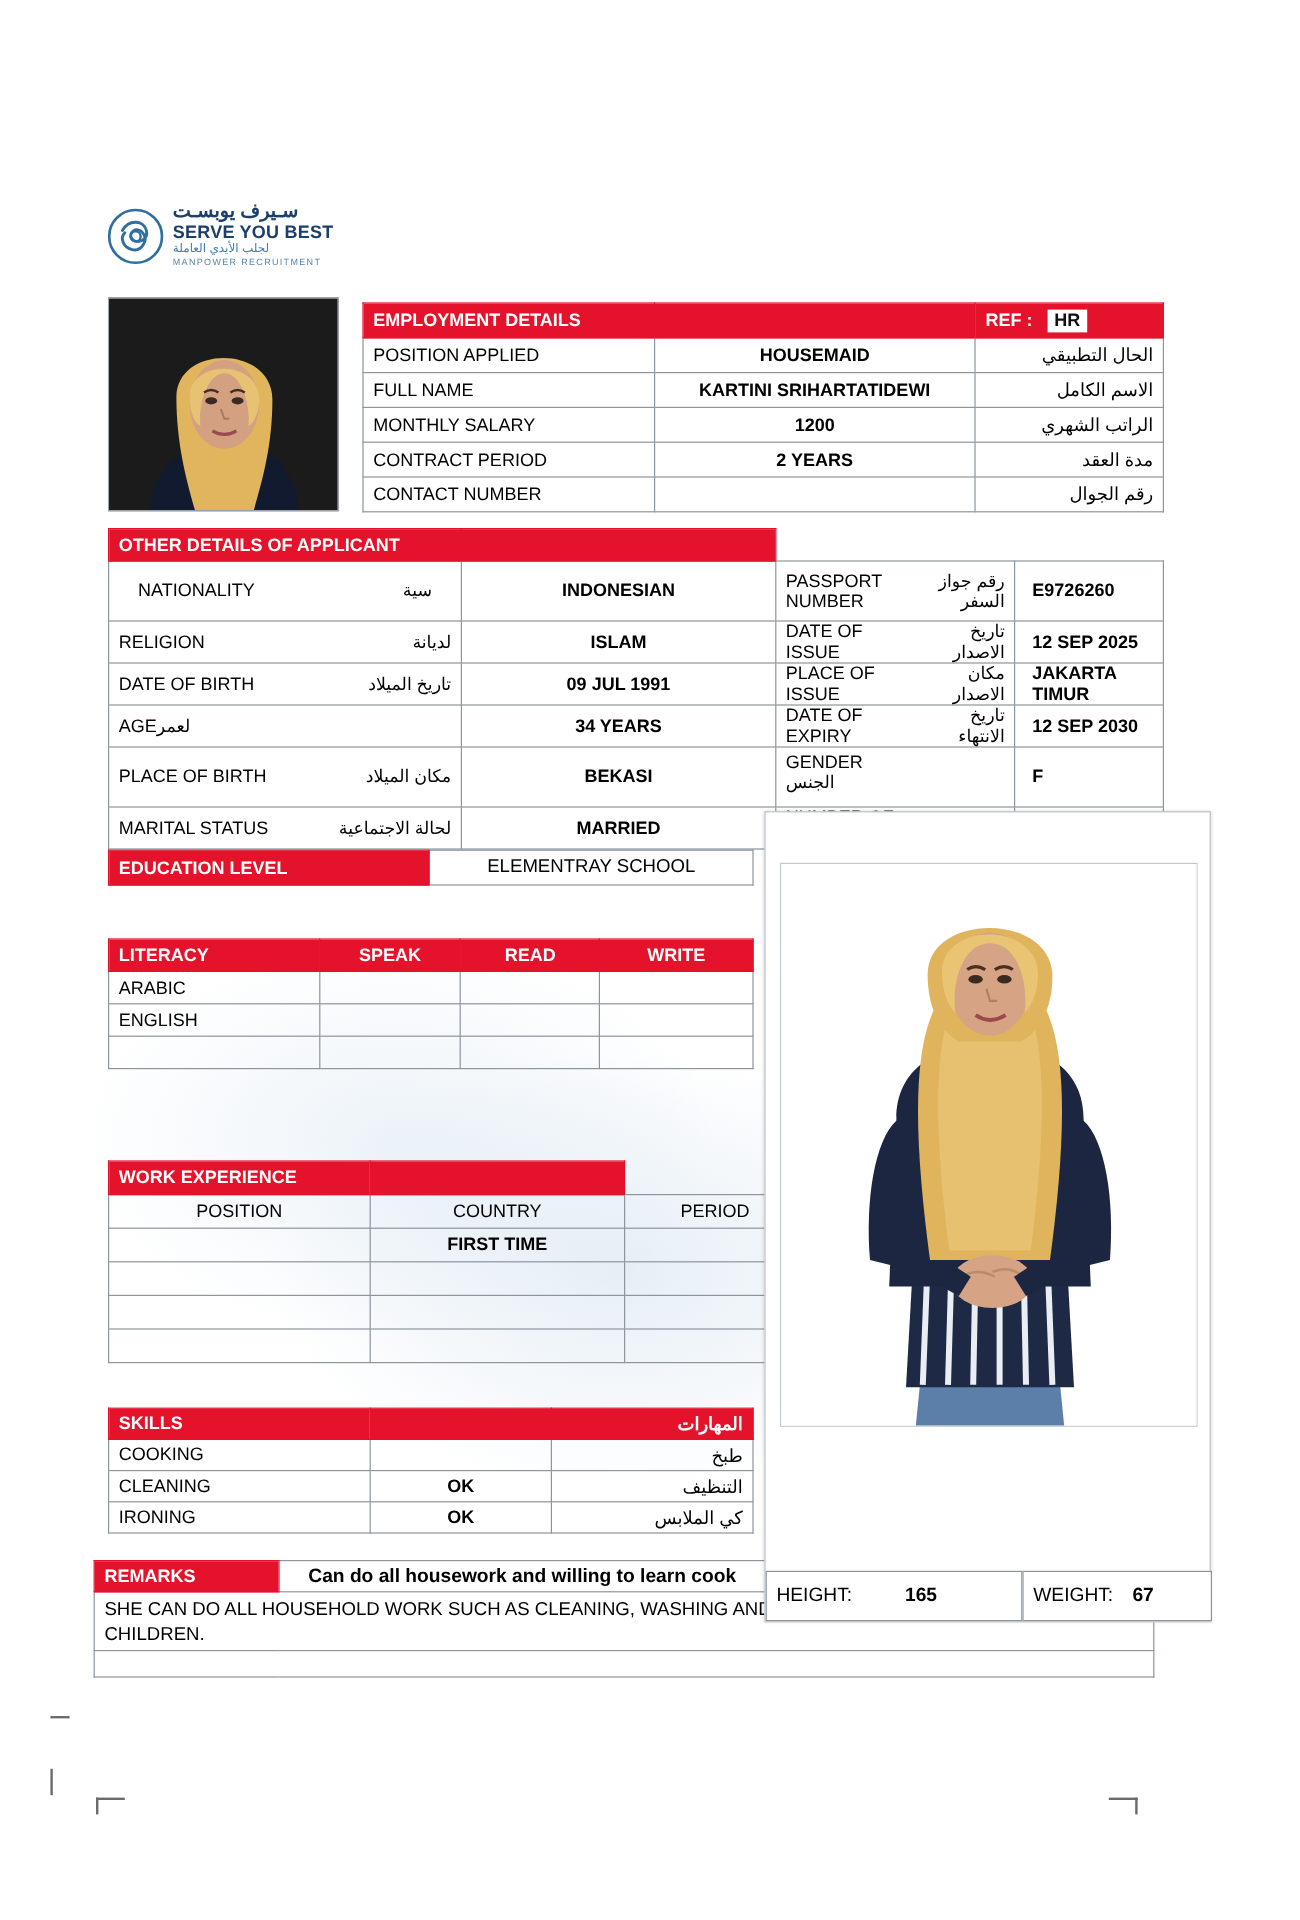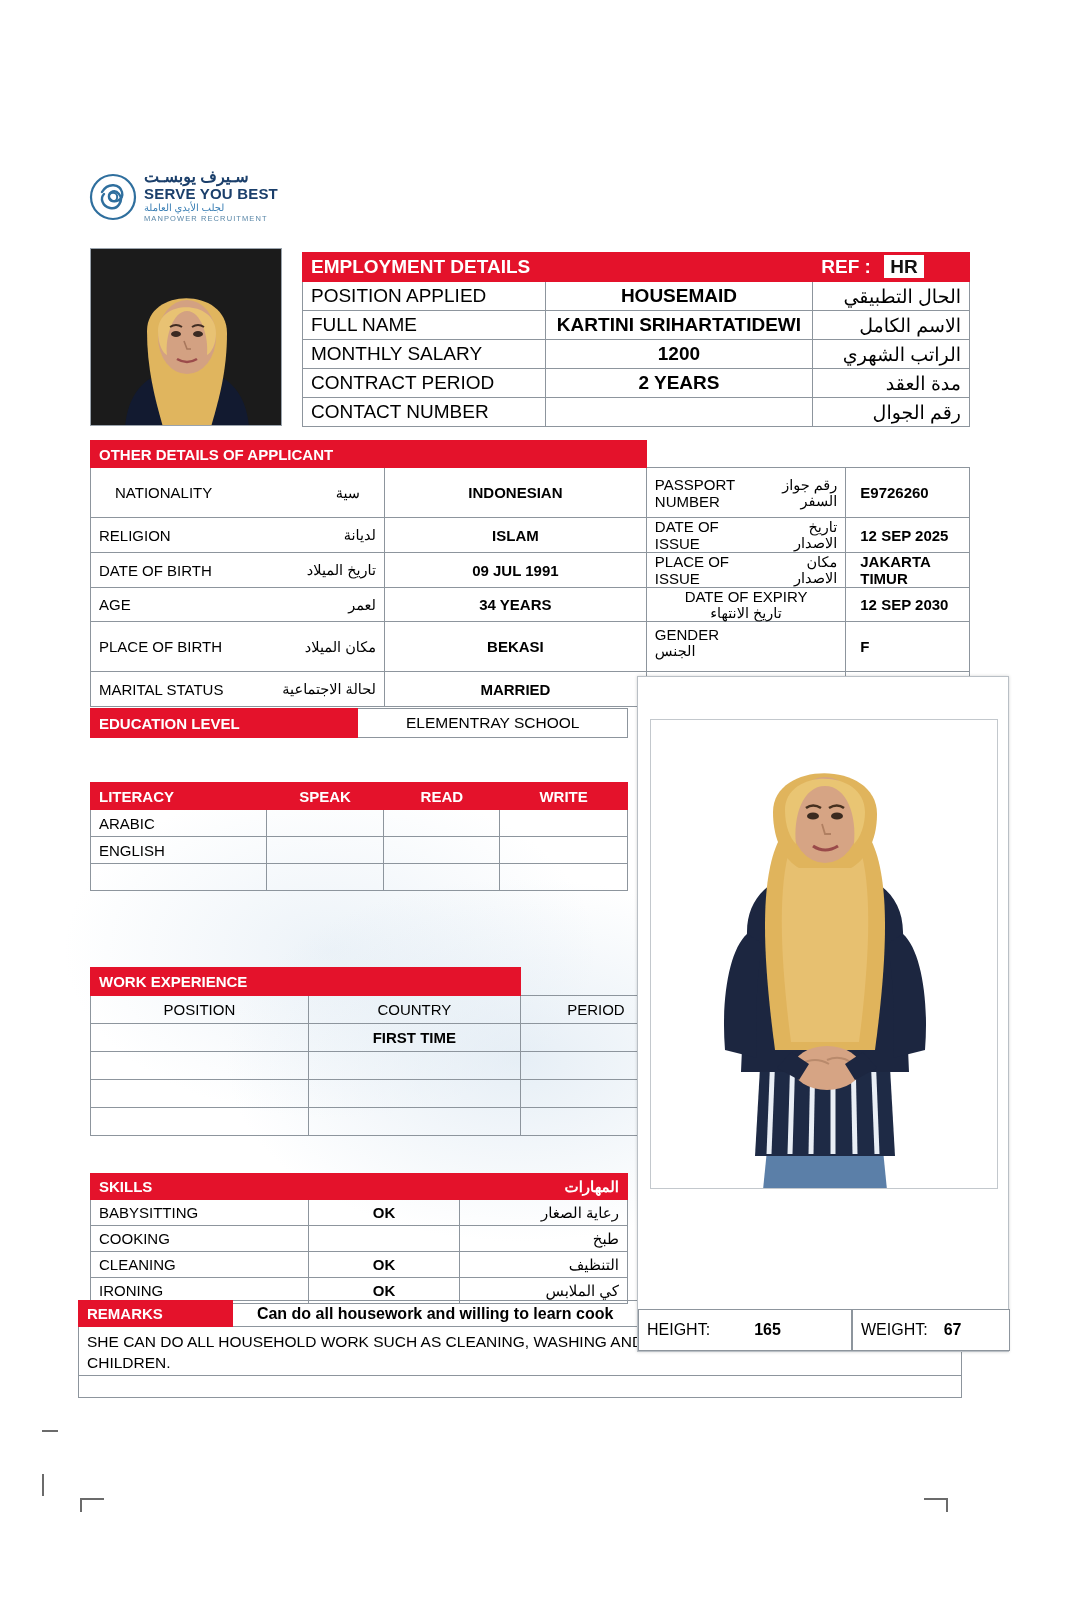--- a/index.html
+++ b/index.html
@@ -47,21 +47,21 @@
   }
   .photo-small .inner { position:absolute; inset:0; }
 
   
   .tbl { position: absolute; border-collapse: collapse; }
   .ar { direction: rtl; text-align: right; font-size: 14.5px; }
   .ctr { text-align: center; }
 
   
   #employment { left: 302px; top: 252px; width: 668px; }
-  #employment td { border: 1px solid #8d959d; height: 29px; font-size: 19px; padding: 0 8px; }
+  #employment td { border: 1px solid #8d959d; height: 29px; font-size: 15px; padding: 0 8px; }
   #employment .hdr td { background: #e4122b; color: #fff; font-weight: 700; border-color: #e4122b; }
 
   
   #otherdetails { left: 90px; top: 440px; width: 880px; }
   #otherdetails td { border: 1px solid #8d959d; height: 34px; font-size: 15px; padding: 0 8px; }
   #otherdetails .hdr td { background: #e4122b; color: #fff; font-weight: 700; border-color: #e4122b; height: 27px; }
 
   
   #education { left: 90px; top: 708px; width: 538px; }
   #education td { border: 1px solid #8d959d; height: 29px; font-size: 15px; padding: 0 8px; }
@@ -247,28 +247,28 @@
       <td style="padding:0;">
         <div style="display:flex;justify-content:space-between;align-items:center;padding:0 8px;">
           <span>PLACE OF ISSUE</span>
           <span class="ar">مكان الاصدار</span>
         </div>
       </td>
       <td style="font-weight:700;padding-left:14px;">JAKARTA TIMUR</td>
     </tr>
     <tr>
       <td style="padding:0;">
-        <div style="display:flex;justify-content:space-between;align-items:center;padding:0 8px;">
+        <div style="display:flex;align-items:center;padding:0 8px;">
           <span>AGE</span>
           <span class="ar">لعمر</span>
         </div>
       </td>
       <td class="ctr" style="font-weight:700">34  YEARS</td>
       <td style="padding:0;">
-        <div style="display:flex;justify-content:space-between;align-items:center;padding:0 8px;flex-direction:column;">
+        <div style="display:flex;justify-content:space-between;align-items:center;padding:0 8px;">
           <span>DATE OF EXPIRY</span>
           <span class="ar">تاريخ الانتهاء</span>
         </div>
       </td>
       <td style="font-weight:700;padding-left:14px;">12 SEP 2030</td>
     </tr>
     <tr>
       <td style="padding:0;height:50px;">
         <div style="display:flex;justify-content:space-between;align-items:center;padding:0 8px;">
           <span>PLACE OF BIRTH</span>
@@ -372,25 +372,20 @@
     </tr>
   </tbody>
     </table>
 
   <table class="tbl" id="skills">
     <tbody>
         <tr class="hdr">
       <td style="width:218px">SKILLS</td>
       <td style="width:152px"></td>
       <td style="width:168px;text-align:right;direction:rtl;">المهارات</td>
-    </tr>
-    <tr>
-      <td>BABYSITTING</td>
-      <td class="ctr" style="font-weight:700">OK</td>
-      <td class="ar">رعاية الصغار</td>
     </tr>
     <tr>
       <td>COOKING</td>
       <td class="ctr" style="font-weight:700"></td>
       <td class="ar">طبخ</td>
     </tr>
     <tr>
       <td>CLEANING</td>
       <td class="ctr" style="font-weight:700">OK</td>
       <td class="ar">التنظيف</td>

